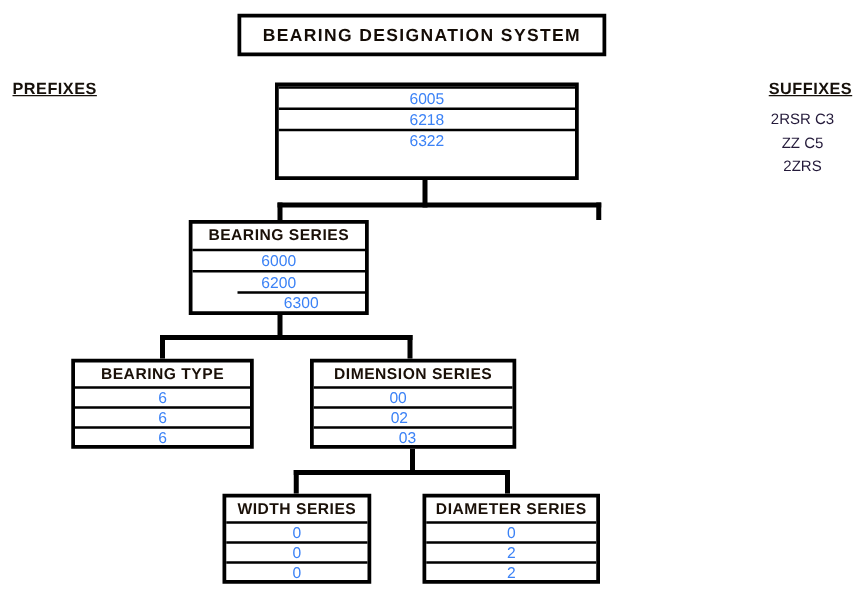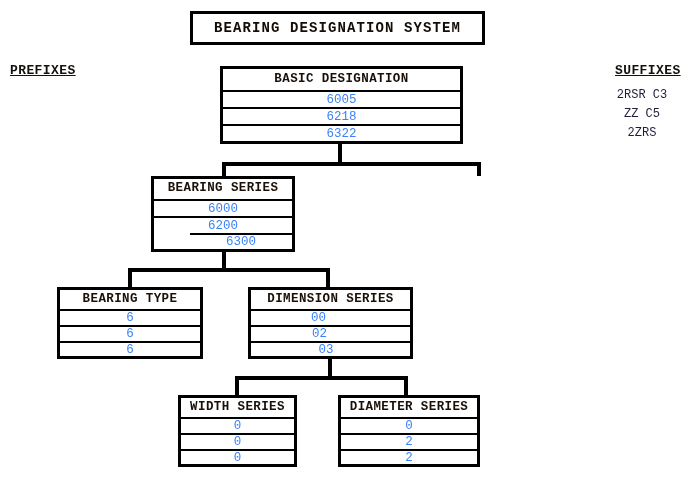--- a/index.html
+++ b/index.html
@@ -6,21 +6,21 @@
     margin: 0;
     padding: 0;
     background: #ffffff;
   }
   #page {
     position: relative;
     width: 687px;
     height: 486px;
     background: #ffffff;
     overflow: hidden;
-    font-family: Liberation Mono, monospace;
+    font-family: Liberation Sans, sans-serif;
   }
 
   
   .node {
     position: absolute;
     box-sizing: border-box;
     border: 3px solid #000000;
     background: #ffffff;
     z-index: 5;
   }
@@ -118,21 +118,20 @@
   <div class="hline" style="left:128px; top:268px; width:202px;"></div>
   <div class="vline" style="left:128px; top:268px; height:19px;"></div>
   <div class="vline" style="left:326px; top:268px; height:19px;"></div>
 
   <div class="vline" style="left:328px; top:358px; height:22px;"></div>
   <div class="hline" style="left:235px; top:376px; width:173px;"></div>
   <div class="vline" style="left:235px; top:376px; height:19px;"></div>
   <div class="vline" style="left:404px; top:376px; height:19px;"></div>
 
   <div class="node" style="left:220px; top:66px; width:243px; height:78px;">
-    <div class="hdr" style="height:21px; line-height:20px; font-size:12.5px;">BASIC DESIGNATION</div>
     <div class="row" style="height:17px; line-height:16px; font-size:12.5px;">6005</div>
     <div class="row" style="height:17px; line-height:16px; font-size:12.5px;">6218</div>
     <div class="row" style="height:17px; line-height:16px; font-size:12.5px;">6322</div>
   </div>
 
   <div class="node" style="left:151px; top:176px; width:144px; height:76px;">
     <div class="hdr" style="height:20px; line-height:19px; font-size:12.5px;">BEARING SERIES</div>
     <div class="row" style="height:17px; line-height:16px; font-size:12.5px;">6000</div>
     <div class="row" style="height:17px; line-height:16px; font-size:12.5px;">6200</div>
     <div class="row" style="height:16px; line-height:15px; font-size:12.5px;margin-left:36px;">6300</div>

